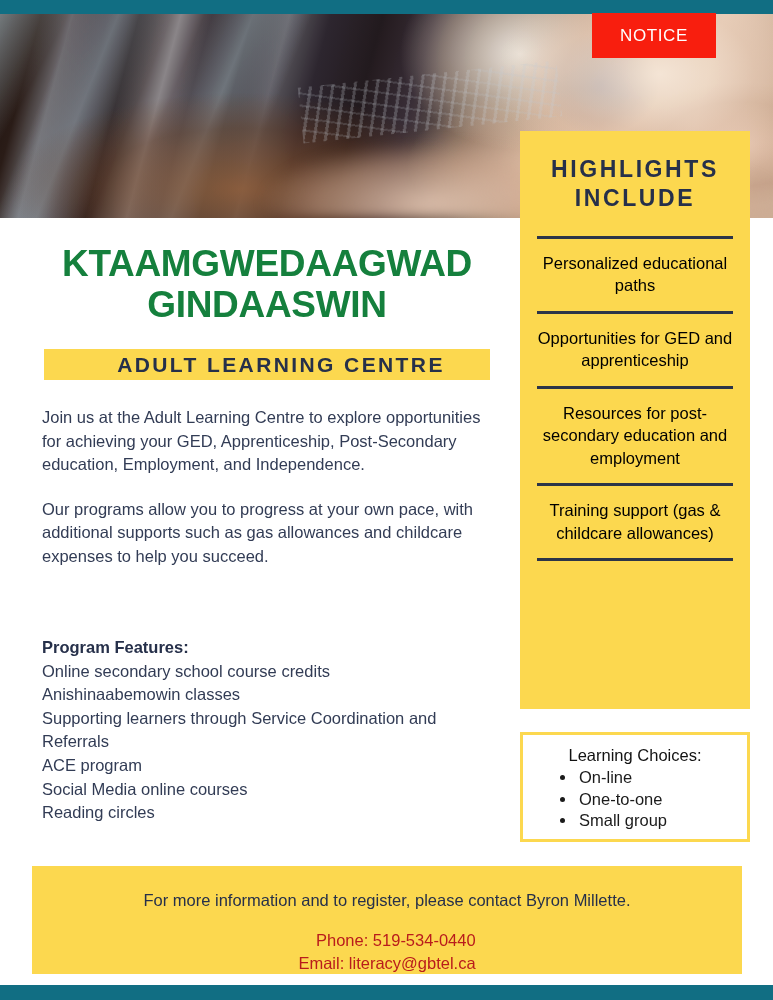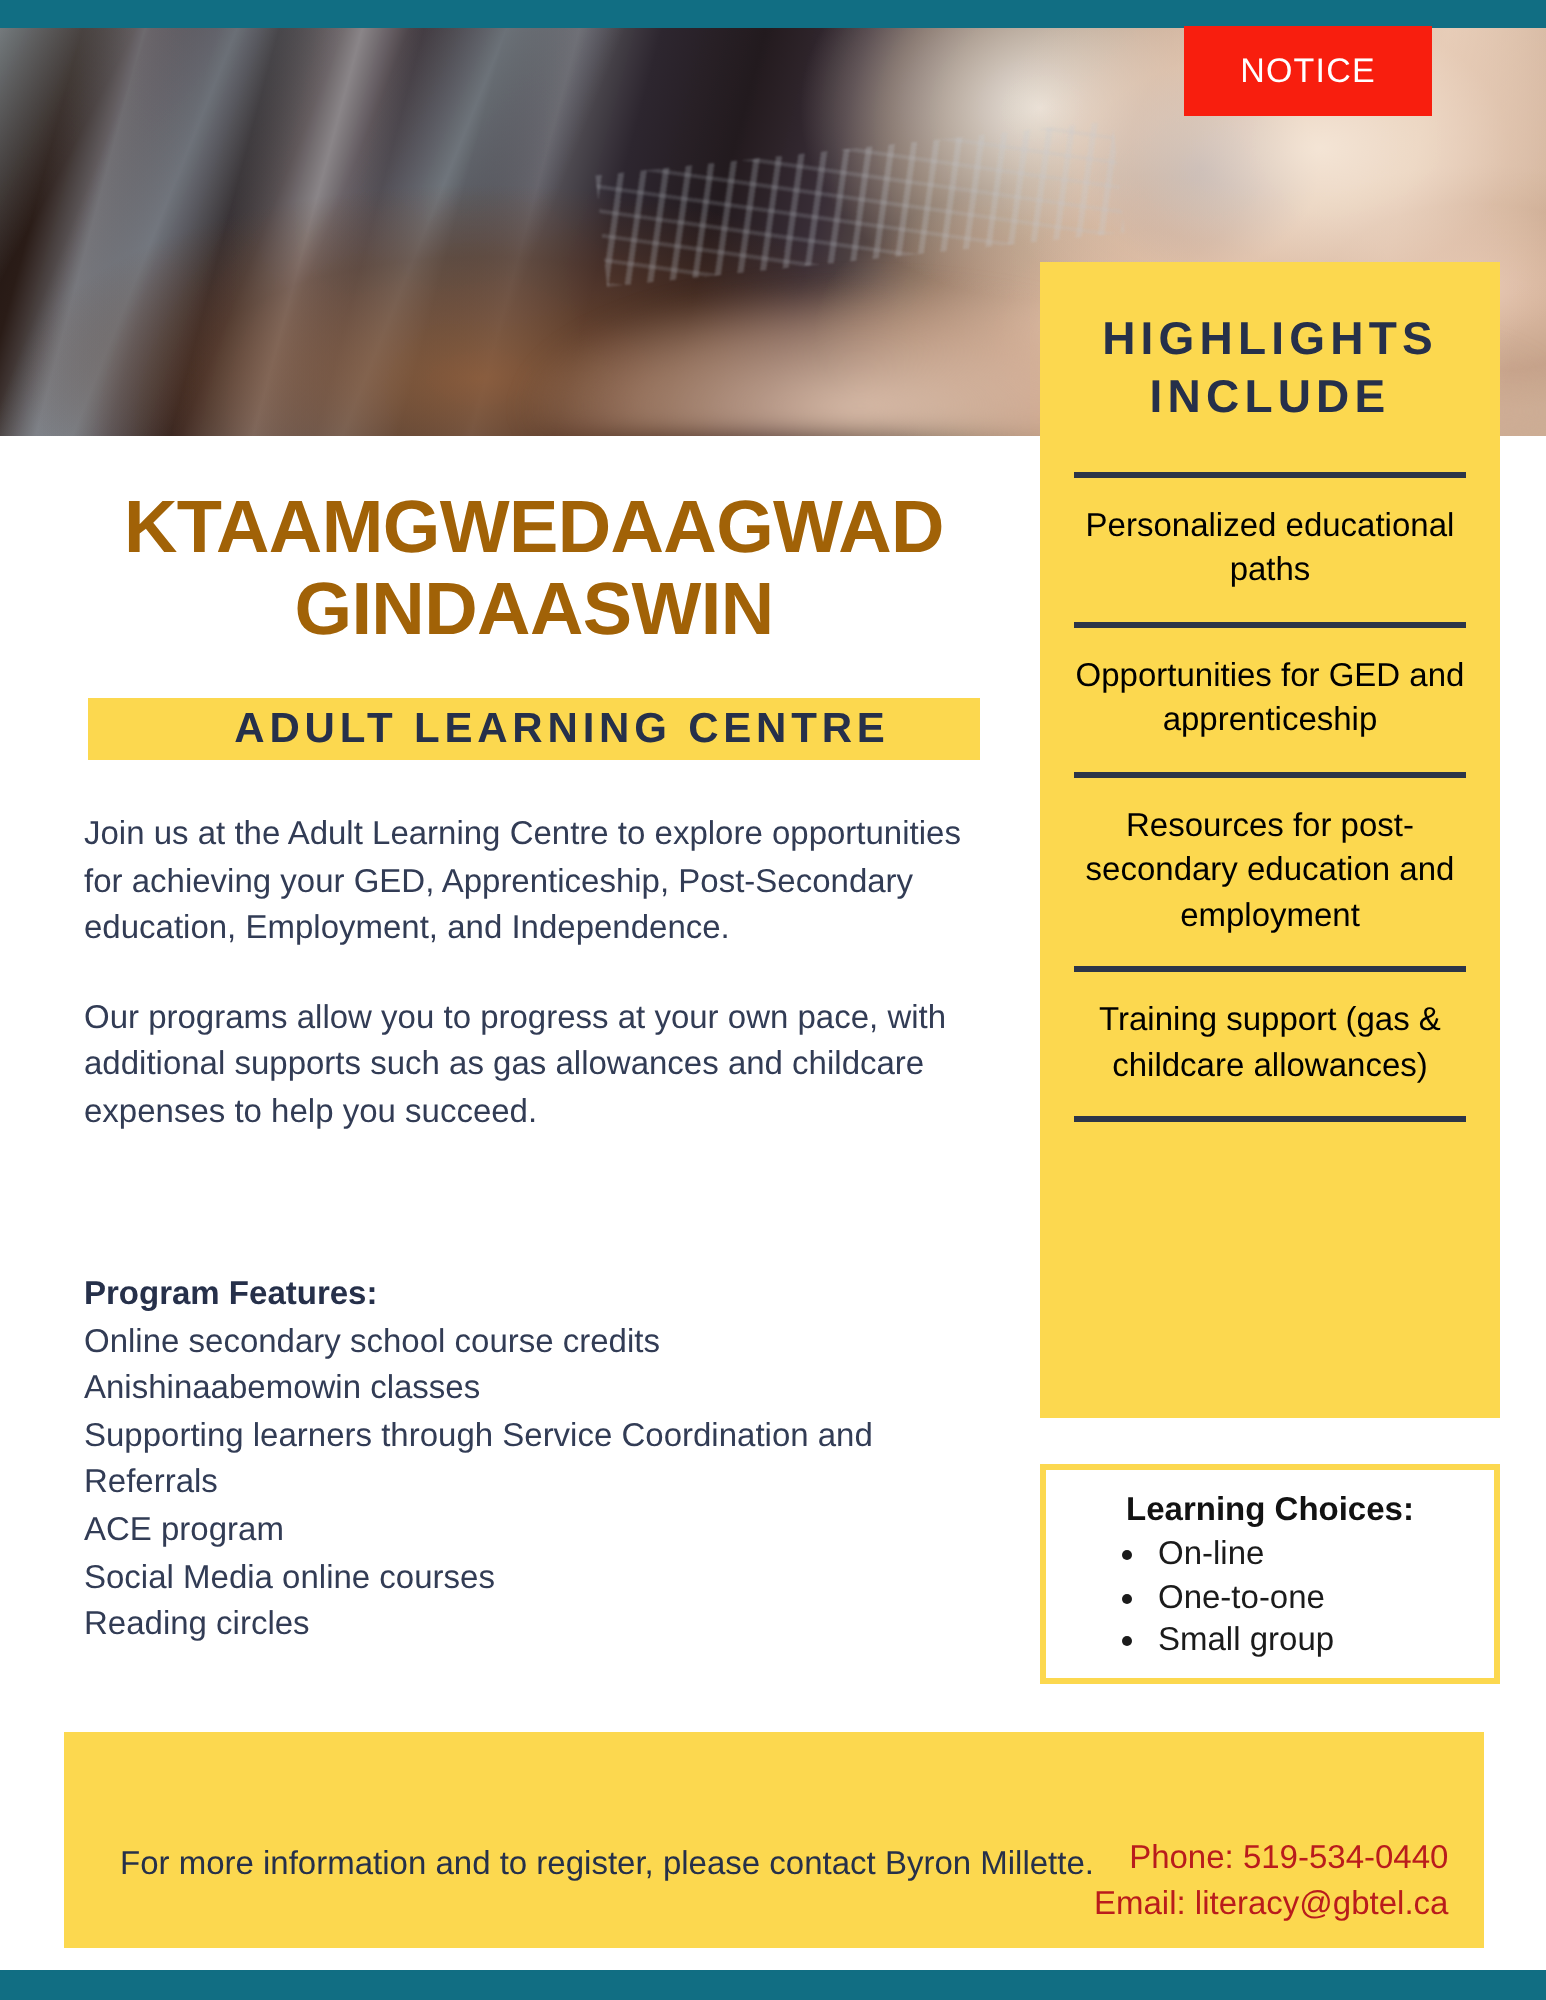--- a/index.html
+++ b/index.html
@@ -108,21 +108,21 @@
     letter-spacing: 0.6px;
     font-weight: 400;
   }
 
   
   .headline {
     position: absolute;
     left: 24px; top: 243px;
     width: 486px;
     text-align: center;
-    color: #a16207;
+    color: #15803d;
     font-size: 37px;
     font-weight: 700;
     line-height: 1.12;
     letter-spacing: -0.3px;
   }
 
   .subtitle-bar {
     position: absolute;
     left: 44px; top: 349px;
     width: 446px; height: 31px;
@@ -201,42 +201,41 @@
     left: 520px; top: 732px;
     width: 230px; height: 110px;
     background: #ffffff;
     border: 3px solid #fcd84f;
     padding: 10px 10px 8px 10px;
   }
   .choices-title {
     text-align: center;
     color: #121212;
     font-size: 16.5px;
-    font-weight: 700;
+    font-weight: 400;
     line-height: 21px;
   }
   .choices ul {
     margin: 1px 0 0 44px;
     color: #1b1b1b;
     font-size: 16.5px;
     line-height: 21.5px;
   }
   .choices li { padding-left: 2px; }
 
   
   .footer {
     position: absolute;
     left: 32px; top: 866px;
     width: 710px; height: 108px;
     background: #fcd84f;
     display: flex;
-    flex-direction: row;
+    flex-direction: column;
     align-items: center;
     padding-top: 23px;
-    padding-left: 28px;
   }
   .footer-line1 {
     color: #26304a;
     font-size: 16.5px;
     line-height: 22px;
   }
   .footer-contact {
     margin-top: 18px;
     text-align: right;
     color: #b91c1c;

